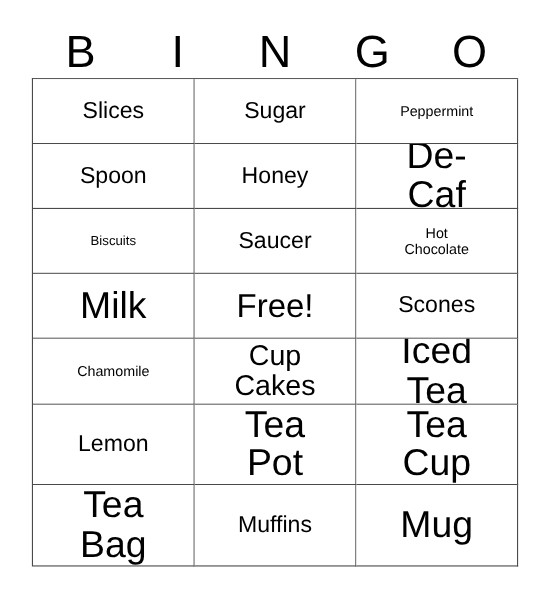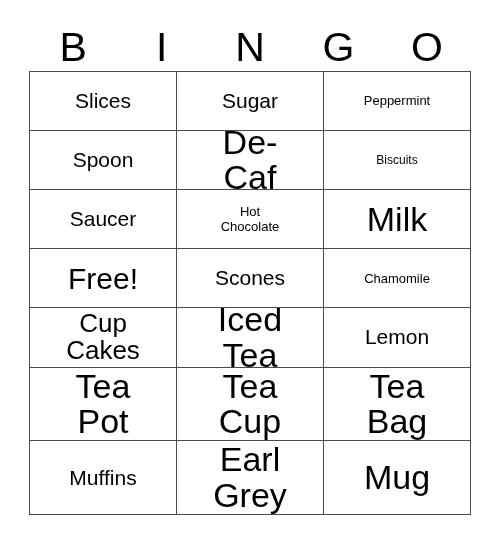--- a/index.html
+++ b/index.html
@@ -109,20 +109,23 @@
       </div>
       <div class="bingo-cell size-md">
         <span class="cell-text">Sugar</span>
       </div>
       <div class="bingo-cell size-xs">
         <span class="cell-text">Peppermint</span>
       </div>
       <div class="bingo-cell size-md">
         <span class="cell-text">Spoon</span>
       </div>
+      <div class="bingo-cell size-md">
+        <span class="cell-text">Honey</span>
+      </div>
       <div class="bingo-cell size-xxl">
         <span class="cell-text">De-
 Caf</span>
       </div>
       <div class="bingo-cell size-sm">
         <span class="cell-text">Biscuits</span>
       </div>
       <div class="bingo-cell size-md">
         <span class="cell-text">Saucer</span>
       </div>
@@ -162,21 +165,17 @@
 Cup</span>
       </div>
       <div class="bingo-cell size-xxl">
         <span class="cell-text">Tea
 Bag</span>
       </div>
       <div class="bingo-cell size-md">
         <span class="cell-text">Muffins</span>
       </div>
       <div class="bingo-cell size-xxl">
-        <span class="cell-text">Earl
-Grey</span>
-      </div>
-      <div class="bingo-cell size-xxl">
         <span class="cell-text">Mug</span>
       </div>
     </div>
 
 </div>
 
 </body></html>

